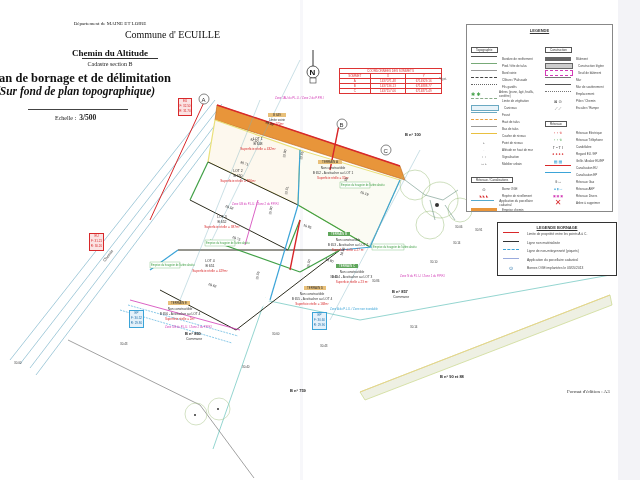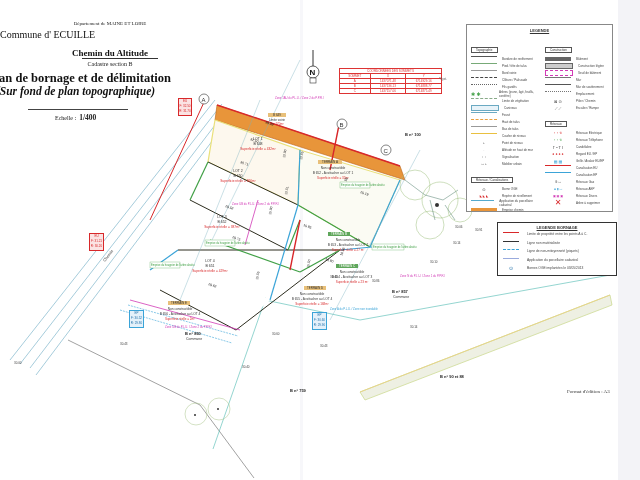--- a/index.html
+++ b/index.html
@@ -1,18 +1,18 @@
 <!DOCTYPE html>
 <html><head>
 <meta charset="utf-8">
 <style>
   html, body { margin:0; padding:0; background:#fff; }
   body { width:640px; height:480px; position:relative; overflow:hidden; font-family:"Liberation Serif", serif; }
   .dept { position:absolute; top:21px; left:0; width:220px; font-size:5px; color:#222; text-align:center; }
-  .commune { position:absolute; top:29px; left:0; width:220px; font-size:10px; color:#111; text-align:left; }
+  .commune { position:absolute; top:29px; left:0; width:220px; font-size:10px; color:#111; text-align:right; }
   .chemin { position:absolute; top:48px; left:0; width:220px; font-size:9px; font-weight:bold; color:#111; text-align:center; }
   .chemin-line { position:absolute; top:58px; left:82px; width:76px; height:0; border-top:1px solid #333; }
   .cadastre { position:absolute; top:61px; left:0; width:220px; font-size:6px; color:#222; text-align:center; }
   .plan-title { position:absolute; top:71px; left:-12px; width:250px; font-size:12.5px; font-weight:bold; color:#111; white-space:nowrap; }
   .plan-sub { position:absolute; top:85px; left:-4px; width:250px; font-size:11.5px; font-weight:bold; font-style:italic; color:#111; white-space:nowrap; }
   .title-rule { position:absolute; top:109px; left:28px; width:100px; border-top:1px solid #444; }
   .echelle { position:absolute; top:113px; left:55px; font-size:6px; color:#222; white-space:nowrap; }
   .echelle b { font-size:7.5px; }
   .map-svg { position:absolute; left:0; top:0; }
   .legend { position:absolute; left:466px; top:24px; width:145px; height:186px; border:1px solid #888; background:#fff; font-family:"Liberation Sans", sans-serif; }
@@ -39,21 +39,21 @@
 <div class="dept">Département de MAINE ET LOIRE</div>
 <div class="commune">Commune d' ECUILLE</div>
 <div class="chemin">Chemin du Altitude</div>
 <div class="chemin-line"></div>
 <div class="cadastre">Cadastre section B</div>
 <div class="plan-title">Plan de bornage et de délimitation</div>
 <div class="plan-sub">(Sur fond de plan topographique)</div>
 <div class="title-rule"></div>
 <div class="echelle">
   <span>Echelle :</span>
-  &nbsp;<b>1/400</b>
+  &nbsp;<b>3/500</b>
 </div>
 
 <svg class="map-svg" width="640" height="480" viewBox="0 0 640 480">
 
   <rect x="618" y="0" width="22" height="480" fill="#f3f3f7"></rect>
   <rect x="300" y="0" width="3" height="480" fill="#f7f7fa"></rect>
 
   <g stroke="#6aa9c2" stroke-width="0.6" fill="none">
     <line x1="10" y1="360" x2="215" y2="100"></line>
     <line x1="20" y1="364" x2="222" y2="104"></line>

